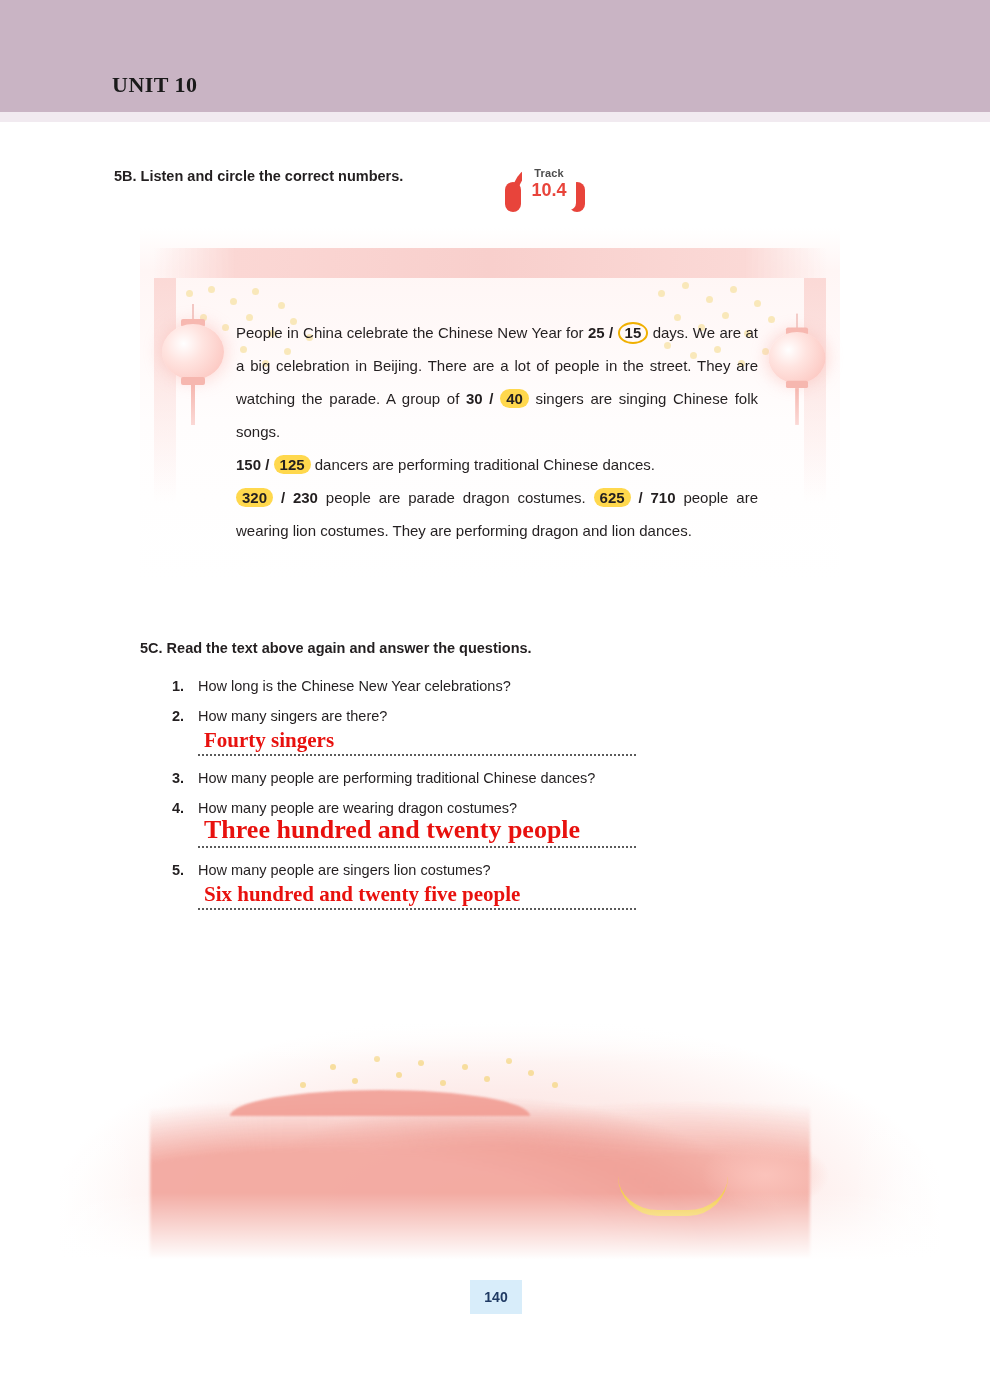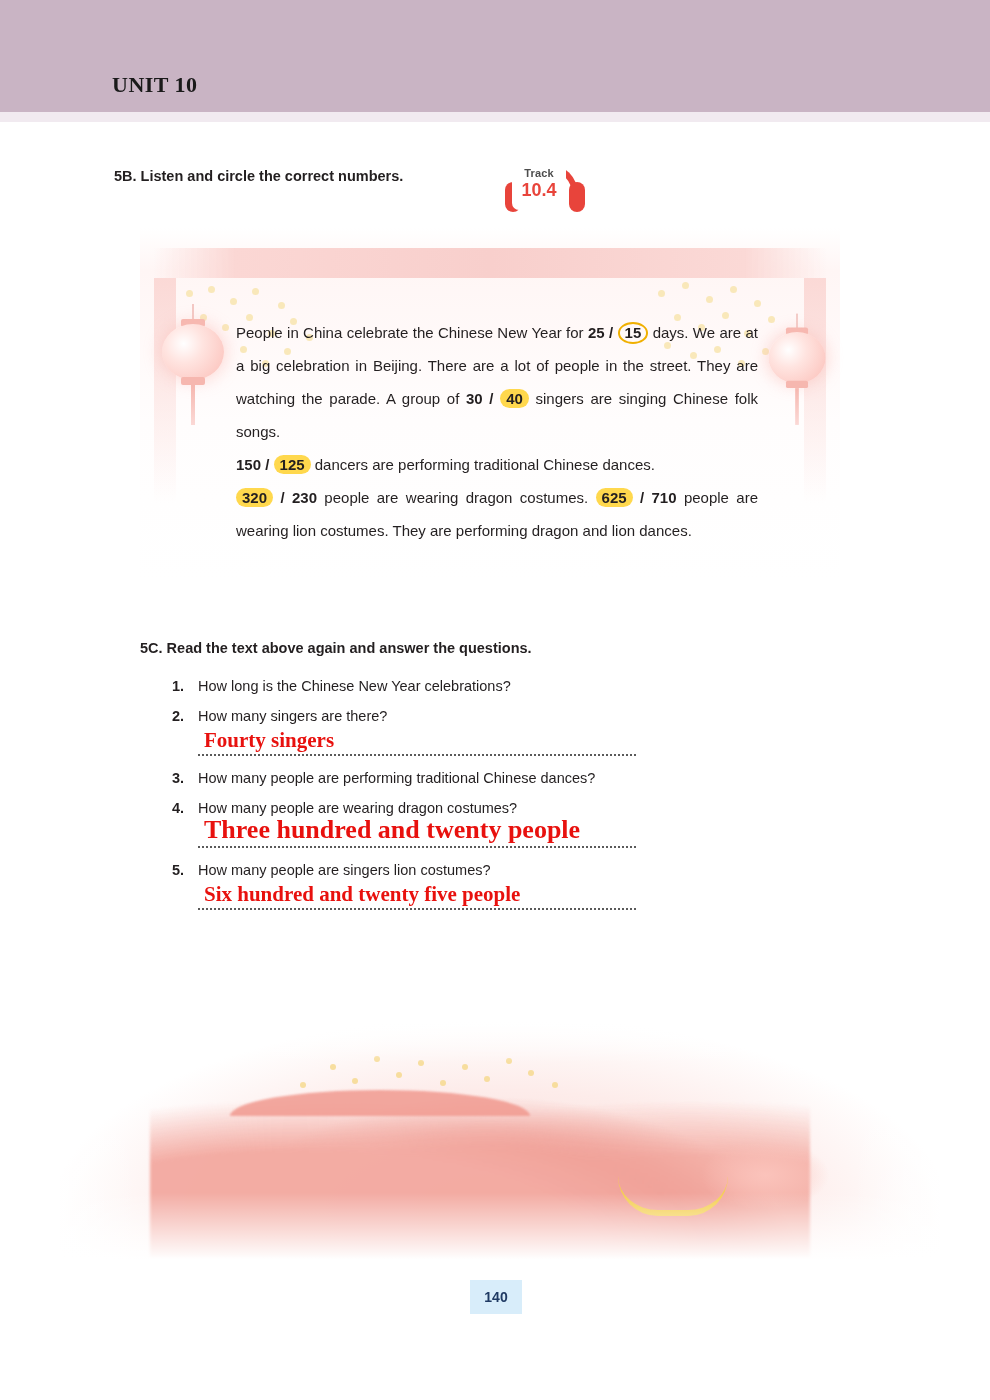--- a/index.html
+++ b/index.html
@@ -74,21 +74,21 @@
     position: absolute;
     top: 24px;
     width: 16px; height: 30px;
     background: #e8443b;
     border-radius: 8px;
   }
   .track-badge .ear-l { left: 1px; }
   .track-badge .ear-r { left: 65px; }
   .track-badge .plate {
     position: absolute;
-    left: 8px; top: 2px;
+    left: 18px; top: 2px;
     width: 54px; height: 50px;
     background: #ffffff;
     border-radius: 7px;
     border: 2px solid #ffffff;
     box-sizing: border-box;
     text-align: center;
   }
   .track-badge .t-label {
     margin-top: 5px;
     font-size: 11px;
@@ -412,21 +412,21 @@
 
     <div class="reading">
       <p>
         <span>People in China celebrate the Chinese New Year for </span><b>25</b><b> / </b><span class="circle-num">15</span>
         <span>days. We are at a big celebration in Beijing. There are a lot of people in the street. They are watching the parade. A group of </span><b>30</b><b> / </b><span class="hl">40</span><span> singers are singing Chinese folk songs.</span>
       </p>
       <p>
         <b>150</b><b> / </b><span class="hl">125</span><span> dancers are performing traditional Chinese dances.</span>
       </p>
       <p>
-        <span class="hl">320</span><b> / </b><b>230</b><span> people are wearing dragon costumes. </span><span class="hl">625</span><b> / </b><b>710</b><span> people are wearing lion costumes. They are performing dragon and lion dances.</span>
+        <span class="hl">320</span><b> / </b><b>230</b><span> people are parade dragon costumes. </span><span class="hl">625</span><b> / </b><b>710</b><span> people are wearing lion costumes. They are performing dragon and lion dances.</span>
       </p>
     </div>
   </div>
 
   <div class="ex5c-heading">5C. Read the text above again and answer the questions.</div>
 
   <div class="qlist">
 
     <div class="qitem">
       <div class="qrow">

